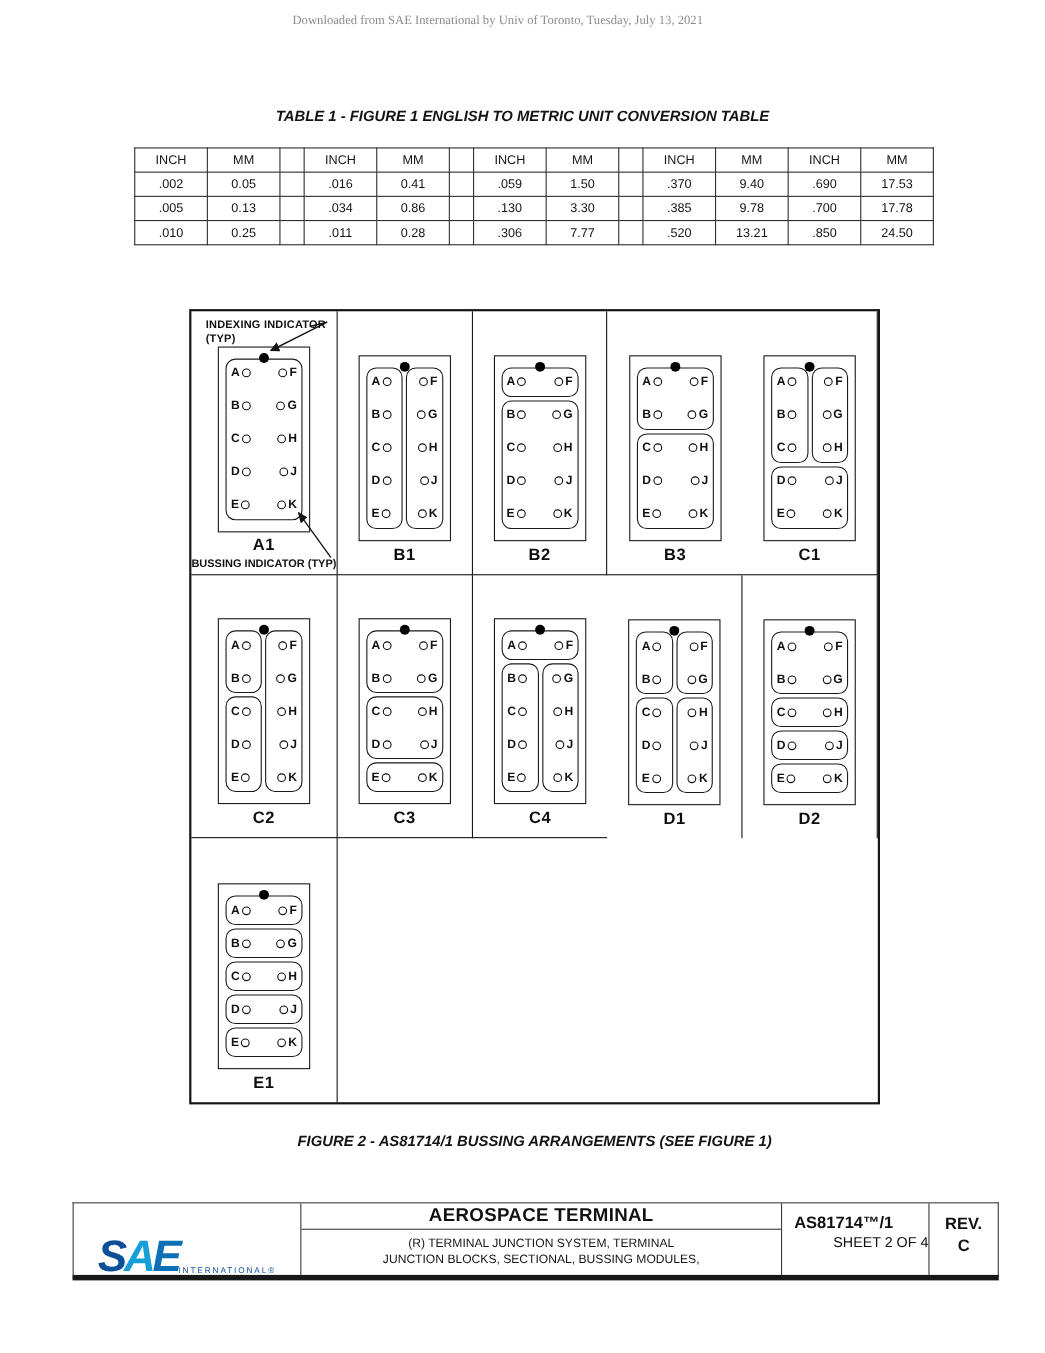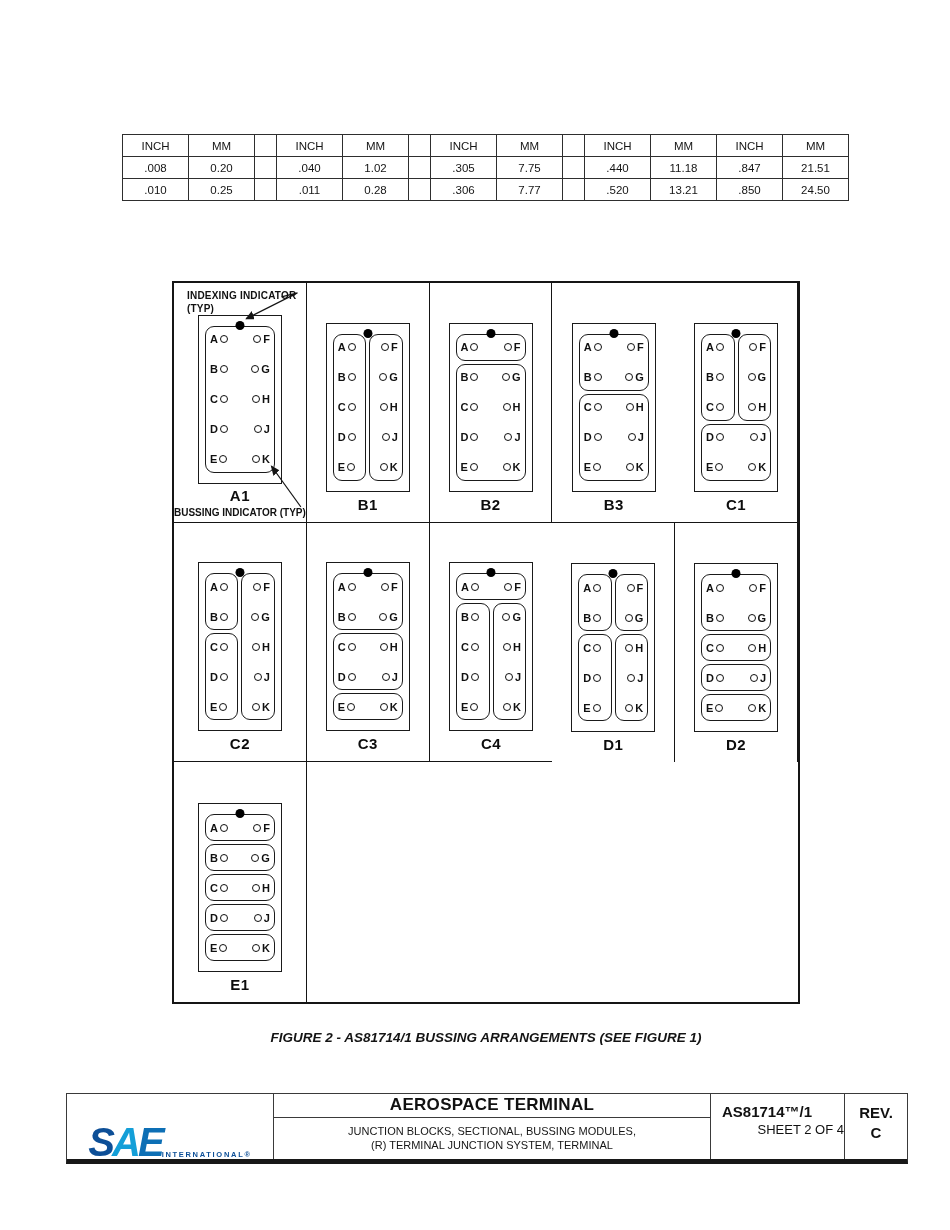--- a/index.html
+++ b/index.html
@@ -52,39 +52,41 @@
   .fig-caption{position:absolute;top:1030px;left:0;width:972px;text-align:center;
                font-weight:bold;font-style:italic;font-size:13.5px;color:#141414;}
 
   
   .footer{position:absolute;left:66px;top:1093px;width:840px;height:65px;
           border:1.6px solid #3a3a3a;border-bottom:5px solid #181818;display:flex;
           background:#fff;box-sizing:content-box;}
   .f-logo{width:206px;display:flex;align-items:flex-end;justify-content:center;}
   .sae{font-size:40px;font-weight:bold;font-style:italic;letter-spacing:-3px;line-height:.85;}
   .sae .l1{color:#0d4f97;} .sae .l2{color:#149fd8;} .sae .l3{color:#0d6fb5;}
-  .sae-sub{font-size:7.5px;font-weight:bold;letter-spacing:1.7px;color:#0d4f97;margin-top:2px;}
+  .sae-sub{font-size:7.5px;font-weight:normal;letter-spacing:1.7px;color:#0d4f97;margin-top:2px;}
   .f-mid{flex:1;border-left:1.6px solid #3a3a3a;border-right:1.6px solid #3a3a3a;
          display:flex;flex-direction:column;}
   .f-title{font-weight:bold;font-size:17px;text-align:center;border-bottom:1.6px solid #3a3a3a;
            padding:1px 0 2px;letter-spacing:.3px;}
   .f-sub{flex:1;display:flex;flex-direction:column;justify-content:center;text-align:center;
          font-size:11px;line-height:1.25;color:#161616;}
   .f-doc{width:134px;border-right:1.6px solid #3a3a3a;padding:9px 0 0 11px;box-sizing:border-box;}
   .f-docnum{font-weight:bold;font-size:15px;}
   .f-sheet{font-size:13px;margin-top:2px;text-align:right;}
   .f-rev{width:62px;text-align:center;padding-top:9px;font-weight:bold;font-size:15px;
          box-sizing:border-box;line-height:1.35;}
 </style>
 </head>
 <body>
 
 <div class="page">
 
-
+  <div class="watermark">Downloaded from SAE International by Univ of Toronto, Tuesday, July 13, 2021</div>
+
+  <div class="table-title">TABLE 1 - FIGURE 1 ENGLISH TO METRIC UNIT CONVERSION TABLE</div>
 
   <table class="conv-table">
     <thead>
         <tr>
           <th style="width: 65px;">INCH</th>
           <th style="width: 65px;">MM</th>
           <th style="width: 21px;"></th>
           <th style="width: 65px;">INCH</th>
           <th style="width: 65px;">MM</th>
           <th style="width: 21px;"></th>
@@ -92,33 +94,48 @@
           <th style="width: 65px;">MM</th>
           <th style="width: 21px;"></th>
           <th style="width: 65px;">INCH</th>
           <th style="width: 65px;">MM</th>
           <th style="width: 65px;">INCH</th>
           <th style="width: 65px;">MM</th>
         </tr>
       </thead>
     <tbody>
         <tr>
-          <td>.008</td>
-          <td>0.20</td>
-          <td></td>
-          <td>.040</td>
-          <td>1.02</td>
-          <td></td>
-          <td>.305</td>
-          <td>7.75</td>
-          <td></td>
-          <td>.440</td>
-          <td>11.18</td>
-          <td>.847</td>
-          <td>21.51</td>
+          <td>.002</td>
+          <td>0.05</td>
+          <td></td>
+          <td>.016</td>
+          <td>0.41</td>
+          <td></td>
+          <td>.059</td>
+          <td>1.50</td>
+          <td></td>
+          <td>.370</td>
+          <td>9.40</td>
+          <td>.690</td>
+          <td>17.53</td>
+        </tr>
+        <tr>
+          <td>.005</td>
+          <td>0.13</td>
+          <td></td>
+          <td>.034</td>
+          <td>0.86</td>
+          <td></td>
+          <td>.130</td>
+          <td>3.30</td>
+          <td></td>
+          <td>.385</td>
+          <td>9.78</td>
+          <td>.700</td>
+          <td>17.78</td>
         </tr>
         <tr>
           <td>.010</td>
           <td>0.25</td>
           <td></td>
           <td>.011</td>
           <td>0.28</td>
           <td></td>
           <td>.306</td>
           <td>7.77</td>
@@ -713,22 +730,22 @@
   <div class="fig-caption">FIGURE 2 - AS81714/1 BUSSING ARRANGEMENTS (SEE FIGURE 1)</div>
 
   <div class="footer">
     <div class="f-logo">
       <div class="sae"><span class="l1">S</span><span class="l2">A</span><span class="l3">E</span></div>
       <div class="sae-sub">INTERNATIONAL®</div>
     </div>
     <div class="f-mid">
       <div class="f-title">AEROSPACE TERMINAL</div>
       <div class="f-sub">
+        <div>(R) TERMINAL JUNCTION SYSTEM, TERMINAL</div>
         <div>JUNCTION BLOCKS, SECTIONAL, BUSSING MODULES,</div>
-        <div>(R) TERMINAL JUNCTION SYSTEM, TERMINAL</div>
       </div>
     </div>
     <div class="f-doc">
       <div class="f-docnum">AS81714™/1</div>
       <div class="f-sheet">SHEET 2 OF 4</div>
     </div>
     <div class="f-rev">
       <div>REV.</div>
       <div>C</div>
     </div>

